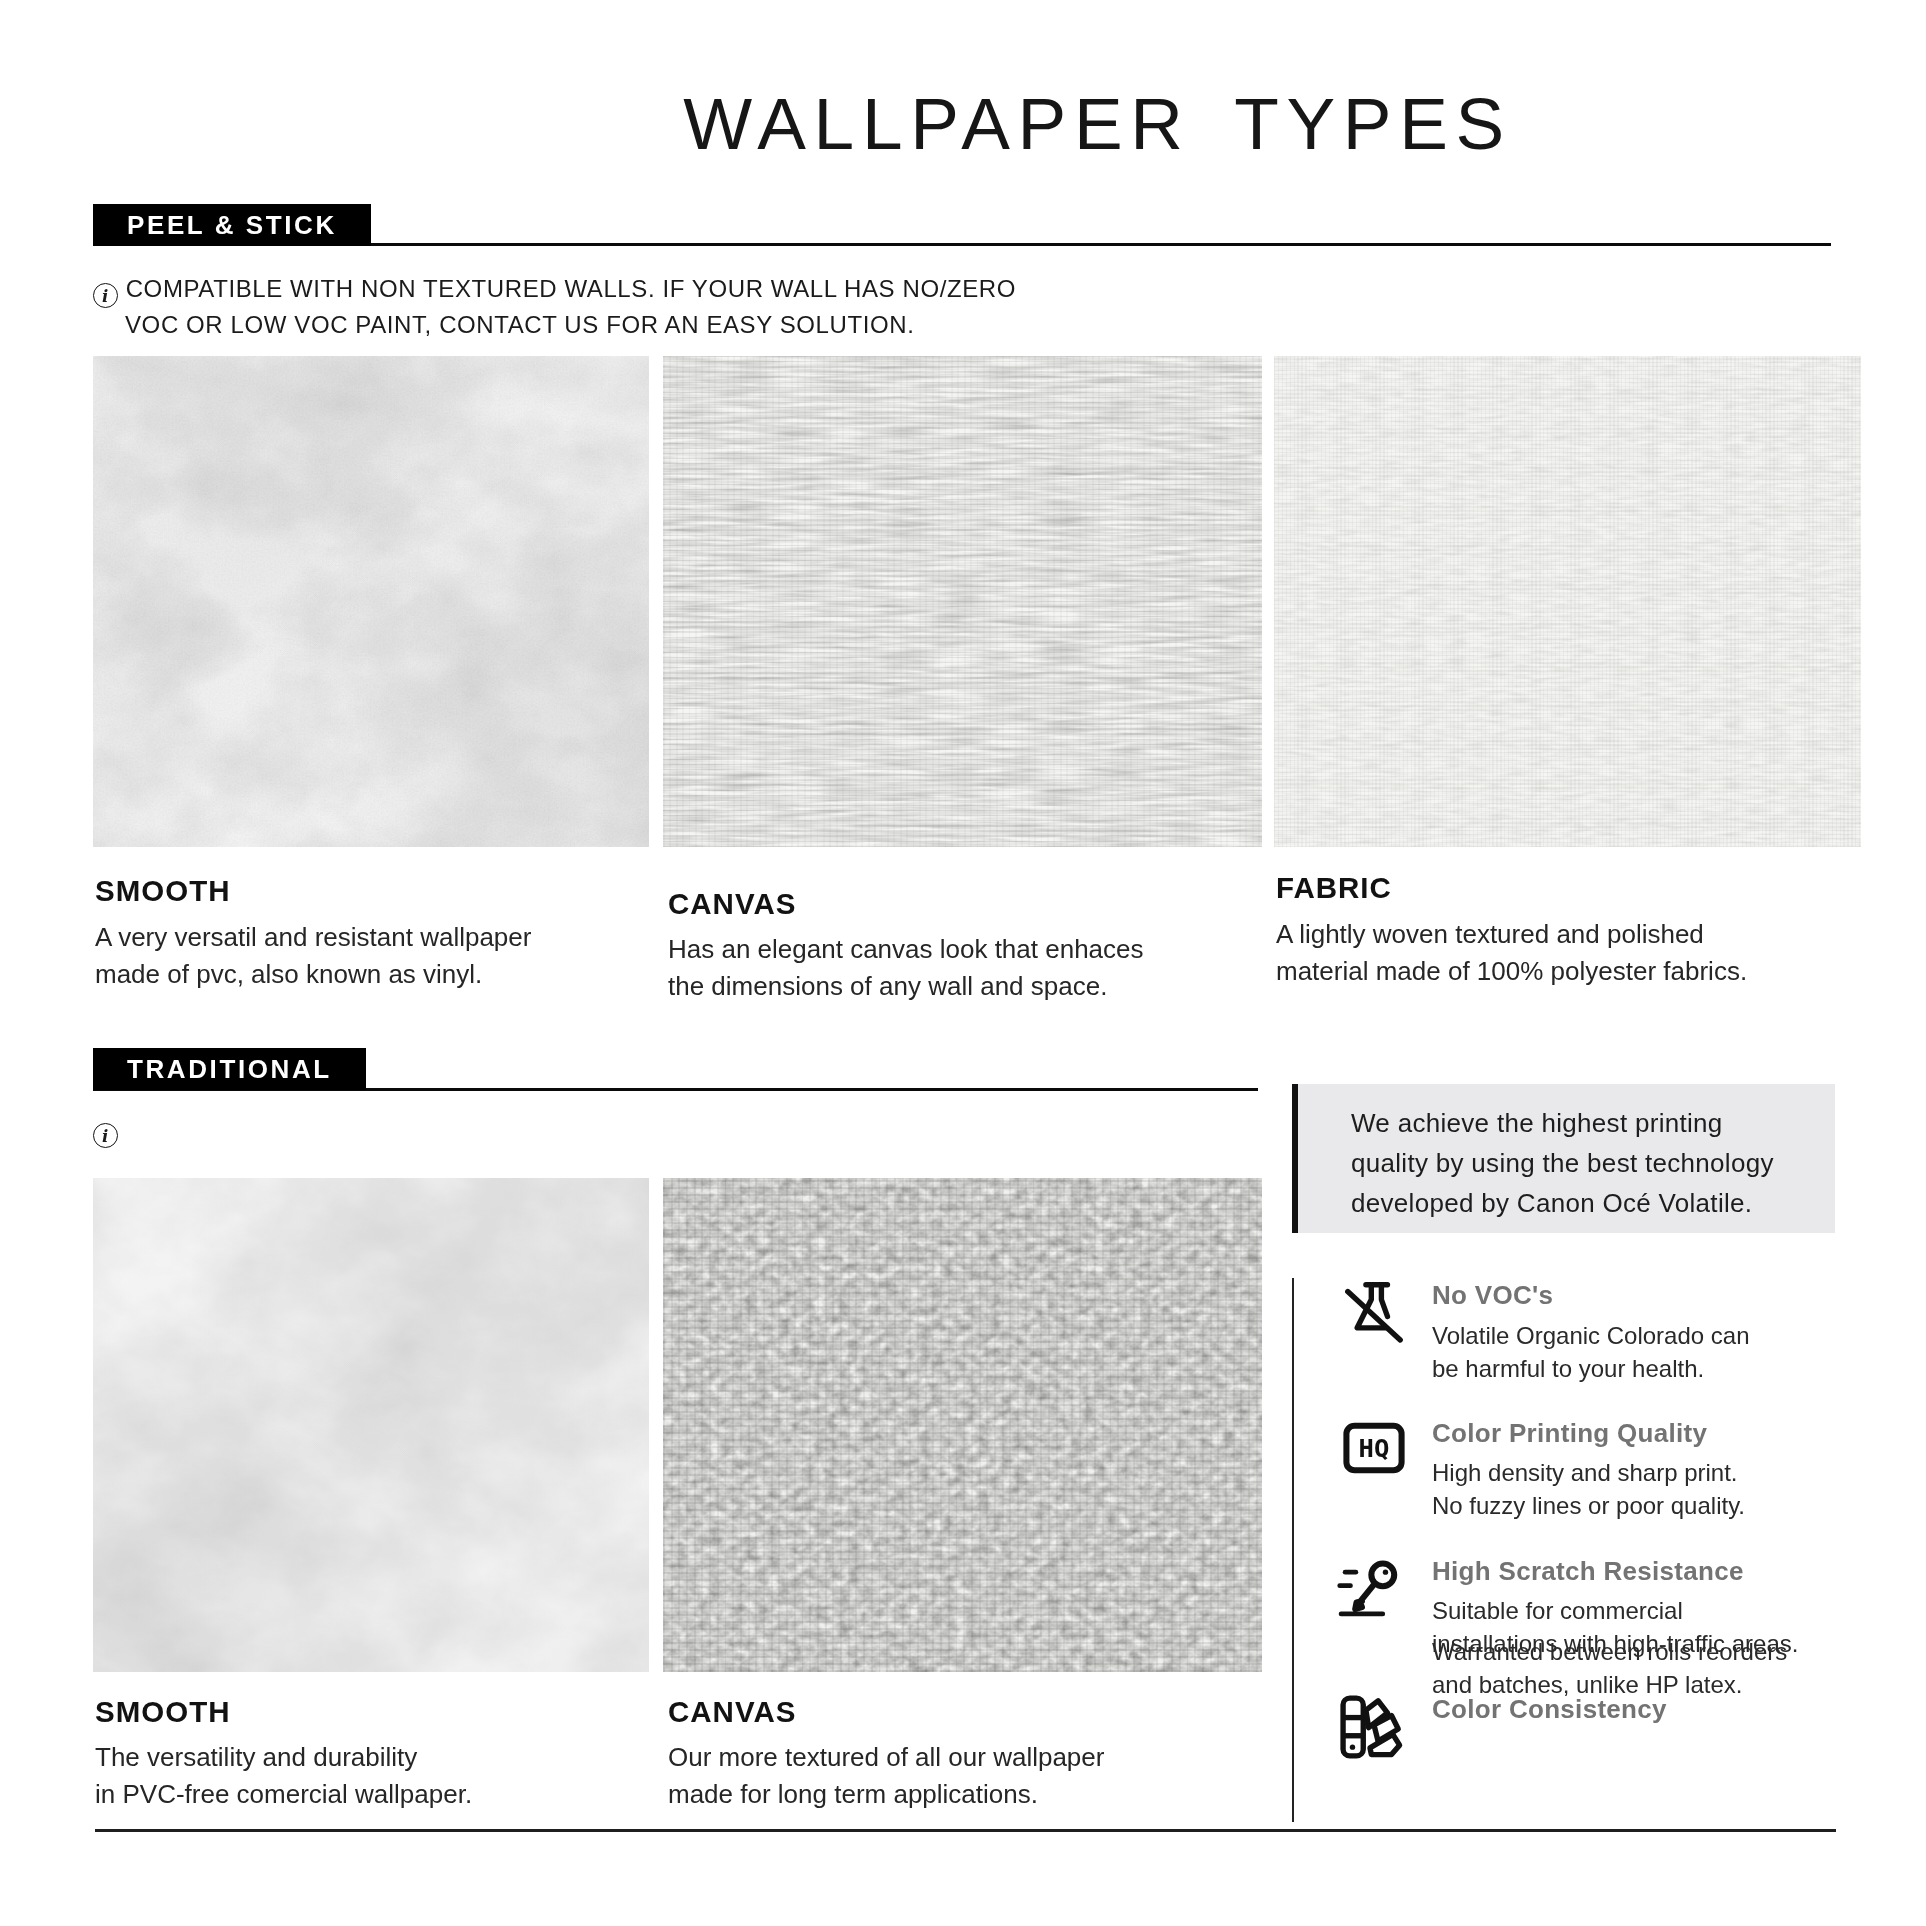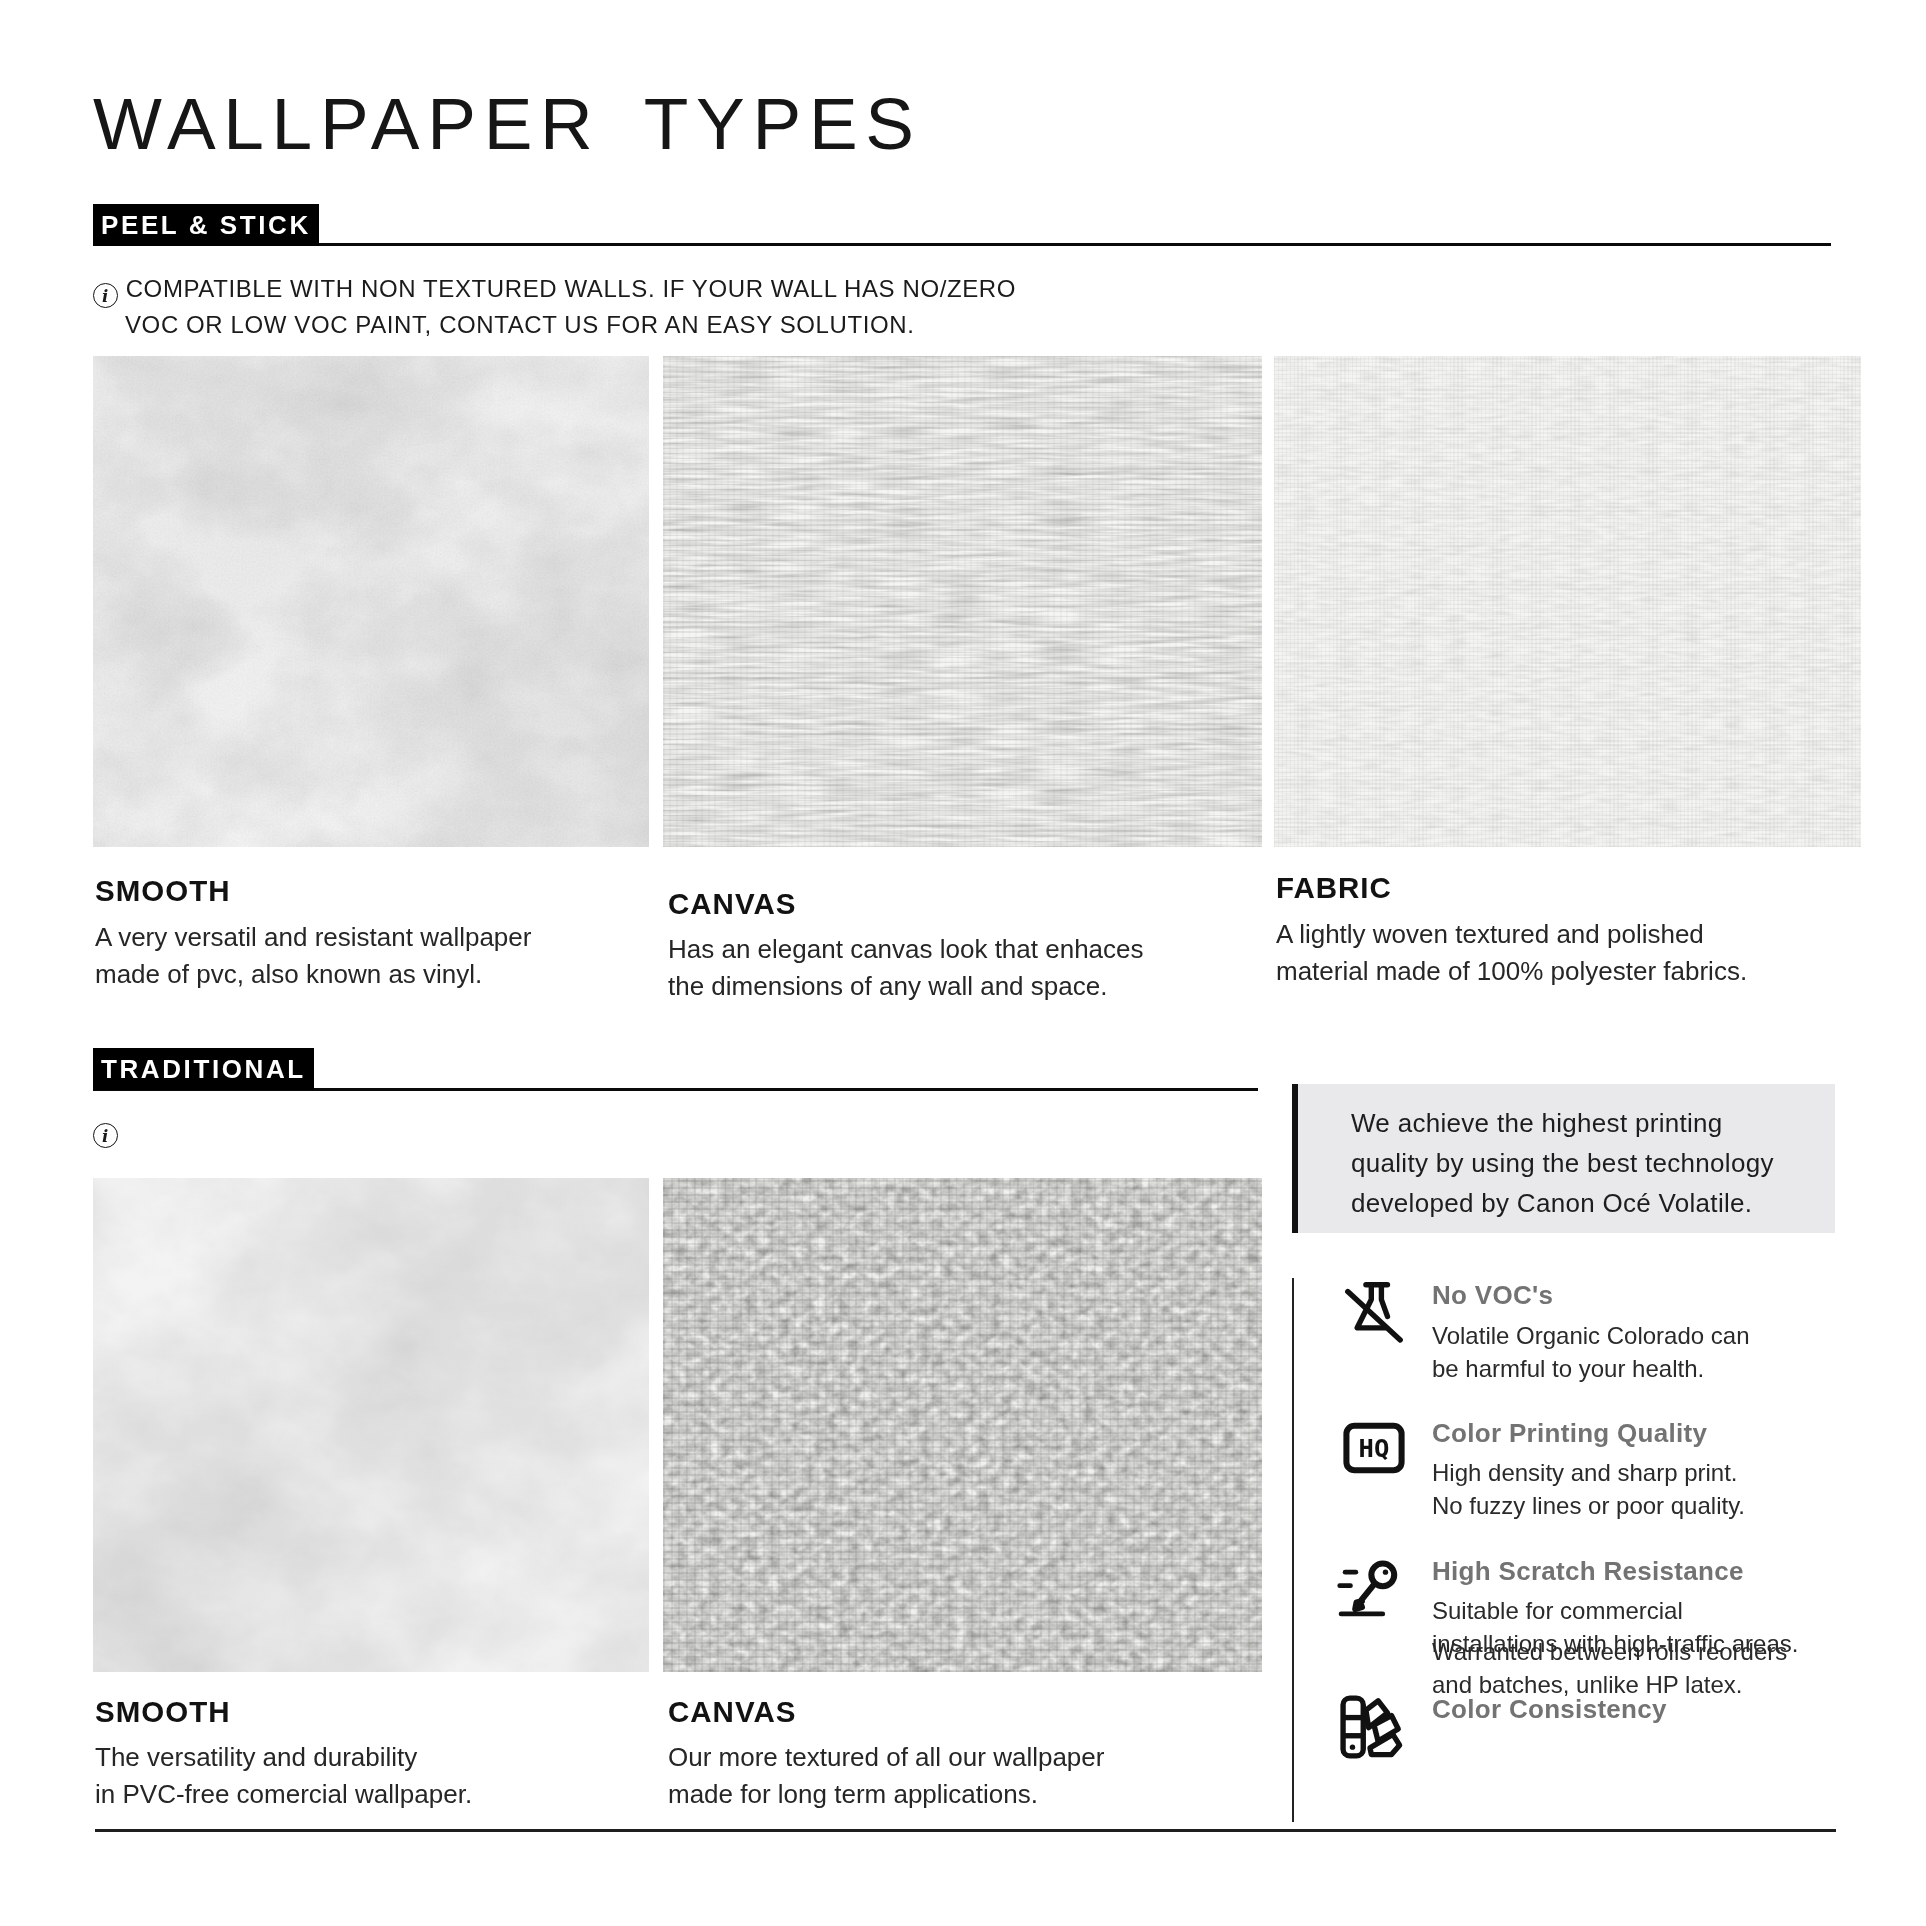--- a/index.html
+++ b/index.html
@@ -6,29 +6,29 @@
   body{
     width:1926px;height:1926px;position:relative;overflow:hidden;
     background:#ffffff;color:#141414;
     font-family:"Liberation Sans","DejaVu Sans",sans-serif;
   }
   .abs{position:absolute;}
   .pre{white-space:pre-line;}
 
   
   .page-title{
-    left:93px;top:82px;width:1419px;text-align:left;
+    left:93px;top:82px;width:1419px;text-align:right;
     font-size:73px;font-weight:400;letter-spacing:7.7px;word-spacing:16.7px;
     color:#161616;
   }
 
   
   .section-label{
     background:#000;color:#fff;height:42px;display:flex;align-items:center;
-    padding:0 8px;font-size:26px;font-weight:700;letter-spacing:2.6px;
+    padding:0 34px;font-size:26px;font-weight:700;letter-spacing:2.6px;
     box-sizing:border-box;z-index:2;
   }
   .peel-label{left:93px;top:204px;}
   .trad-label{left:93px;top:1048px;}
   .section-rule{background:#0a0a0a;height:3.2px;z-index:1;}
   .peel-rule{left:93px;top:243px;width:1738px;}
   .trad-rule{left:93px;top:1088px;width:1165px;}
 
   
   .note{

